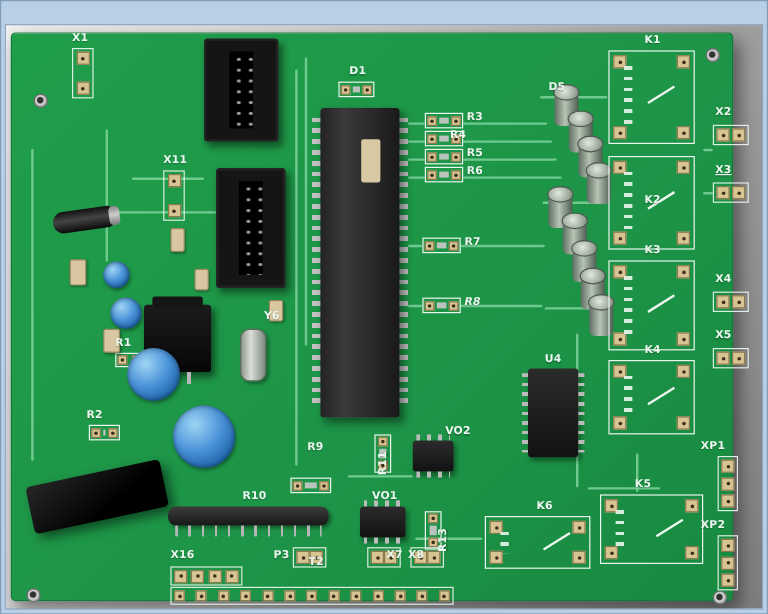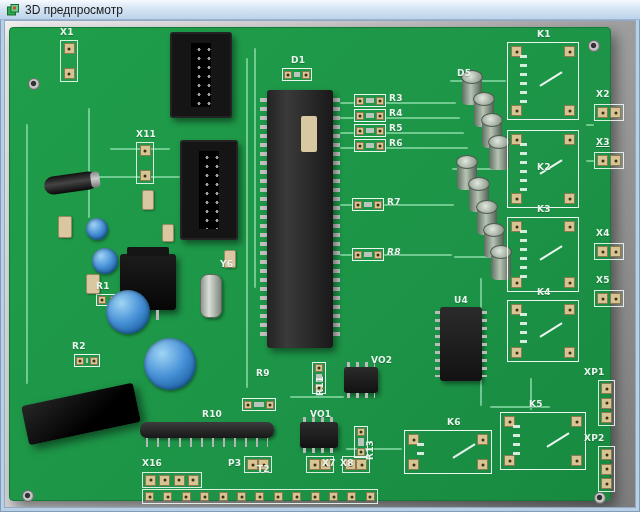--- a/index.html
+++ b/index.html
@@ -116,30 +116,20 @@
   .to220::after{content:"";position:absolute;left:8px;right:8px;top:100%;height:10px;background:repeating-linear-gradient(to right,#b8b8b8 0 3px,transparent 3px 14px);}
   .tab{position:absolute;left:12%;right:12%;top:-7px;height:9px;background:#151515;border-radius:2px;}
   .heatsink{background:linear-gradient(150deg,#262626,#000 65%);border-radius:4px;box-shadow:4px 5px 9px rgba(0,0,0,.5);}
   
   .hole{border-radius:50%;background:radial-gradient(circle at 45% 45%,#333 28%,#d6d6d6 42%,#8f8f8f 85%);border:1px solid #6f6f6f;}
 </style>
 </head>
 <body>
 
 <div class="window">
-  <div class="titlebar">
-    <span class="wicon">
-      <svg width="14" height="14" viewBox="0 0 14 14">
-        <rect x="1.5" y="4" width="8" height="8" fill="#2faa4e" stroke="#1a6b30" stroke-width="1"></rect>
-        <rect x="5" y="1.5" width="7.5" height="7.5" fill="#6fd08c" stroke="#1a6b30" stroke-width="1"></rect>
-        <rect x="7" y="3.5" width="3" height="3" fill="#d04a3a"></rect>
-      </svg>
-    </span>
-    <span class="title">3D предпросмотр</span>
-  </div>
   <div class="viewport">
     <div class="pcb">
         <div class="trace" style="left: 330px; top: 74px; width: 14px; height: 2px;"></div>
         <div class="trace" style="left: 330px; top: 89px; width: 14px; height: 2px;"></div>
         <div class="trace" style="left: 330px; top: 104px; width: 14px; height: 2px;"></div>
         <div class="trace" style="left: 330px; top: 119px; width: 14px; height: 2px;"></div>
         <div class="trace" style="left: 376px; top: 74px; width: 70px; height: 2px;"></div>
         <div class="trace" style="left: 376px; top: 89px; width: 74px; height: 2px;"></div>
         <div class="trace" style="left: 376px; top: 104px; width: 78px; height: 2px;"></div>
         <div class="trace" style="left: 376px; top: 119px; width: 82px; height: 2px;"></div>
@@ -411,21 +401,21 @@
           <i class="pad"></i>
           <i class="pad"></i>
           <i class="pad"></i>
           <i class="pad"></i>
           <i class="pad"></i>
         </div>
         <div class="silk-label" style="left: 50px; top: 0px; text-align: right;">X1</div>
         <div class="silk-label" style="left: 126px; top: 102px;">X11</div>
         <div class="silk-label" style="left: 281px; top: 28px;">D1</div>
         <div class="silk-label" style="left: 379px; top: 66px;">R3</div>
-        <div class="silk-label" style="left: 379px; top: 81px;">R4</div>
+        <div class="silk-label" style="left: 365px; top: 81px;">R4</div>
         <div class="silk-label" style="left: 379px; top: 96px;">R5</div>
         <div class="silk-label" style="left: 379px; top: 111px;">R6</div>
         <div class="silk-label" style="left: 377px; top: 170px;">R7</div>
         <div class="silk-label" style="left: 377px; top: 220px; font-style: italic;">R8</div>
         <div class="silk-label" style="left: 447px; top: 41px;">D5</div>
         <div class="silk-label" style="left: 527px; top: 2px;">K1</div>
         <div class="silk-label" style="left: 527px; top: 90px; margin-top: 45px;">K2</div>
         <div class="silk-label" style="left: 527px; top: 177px;">K3</div>
         <div class="silk-label" style="left: 527px; top: 260px;">K4</div>
         <div class="silk-label" style="left: 519px; top: 372px;">K5</div>

